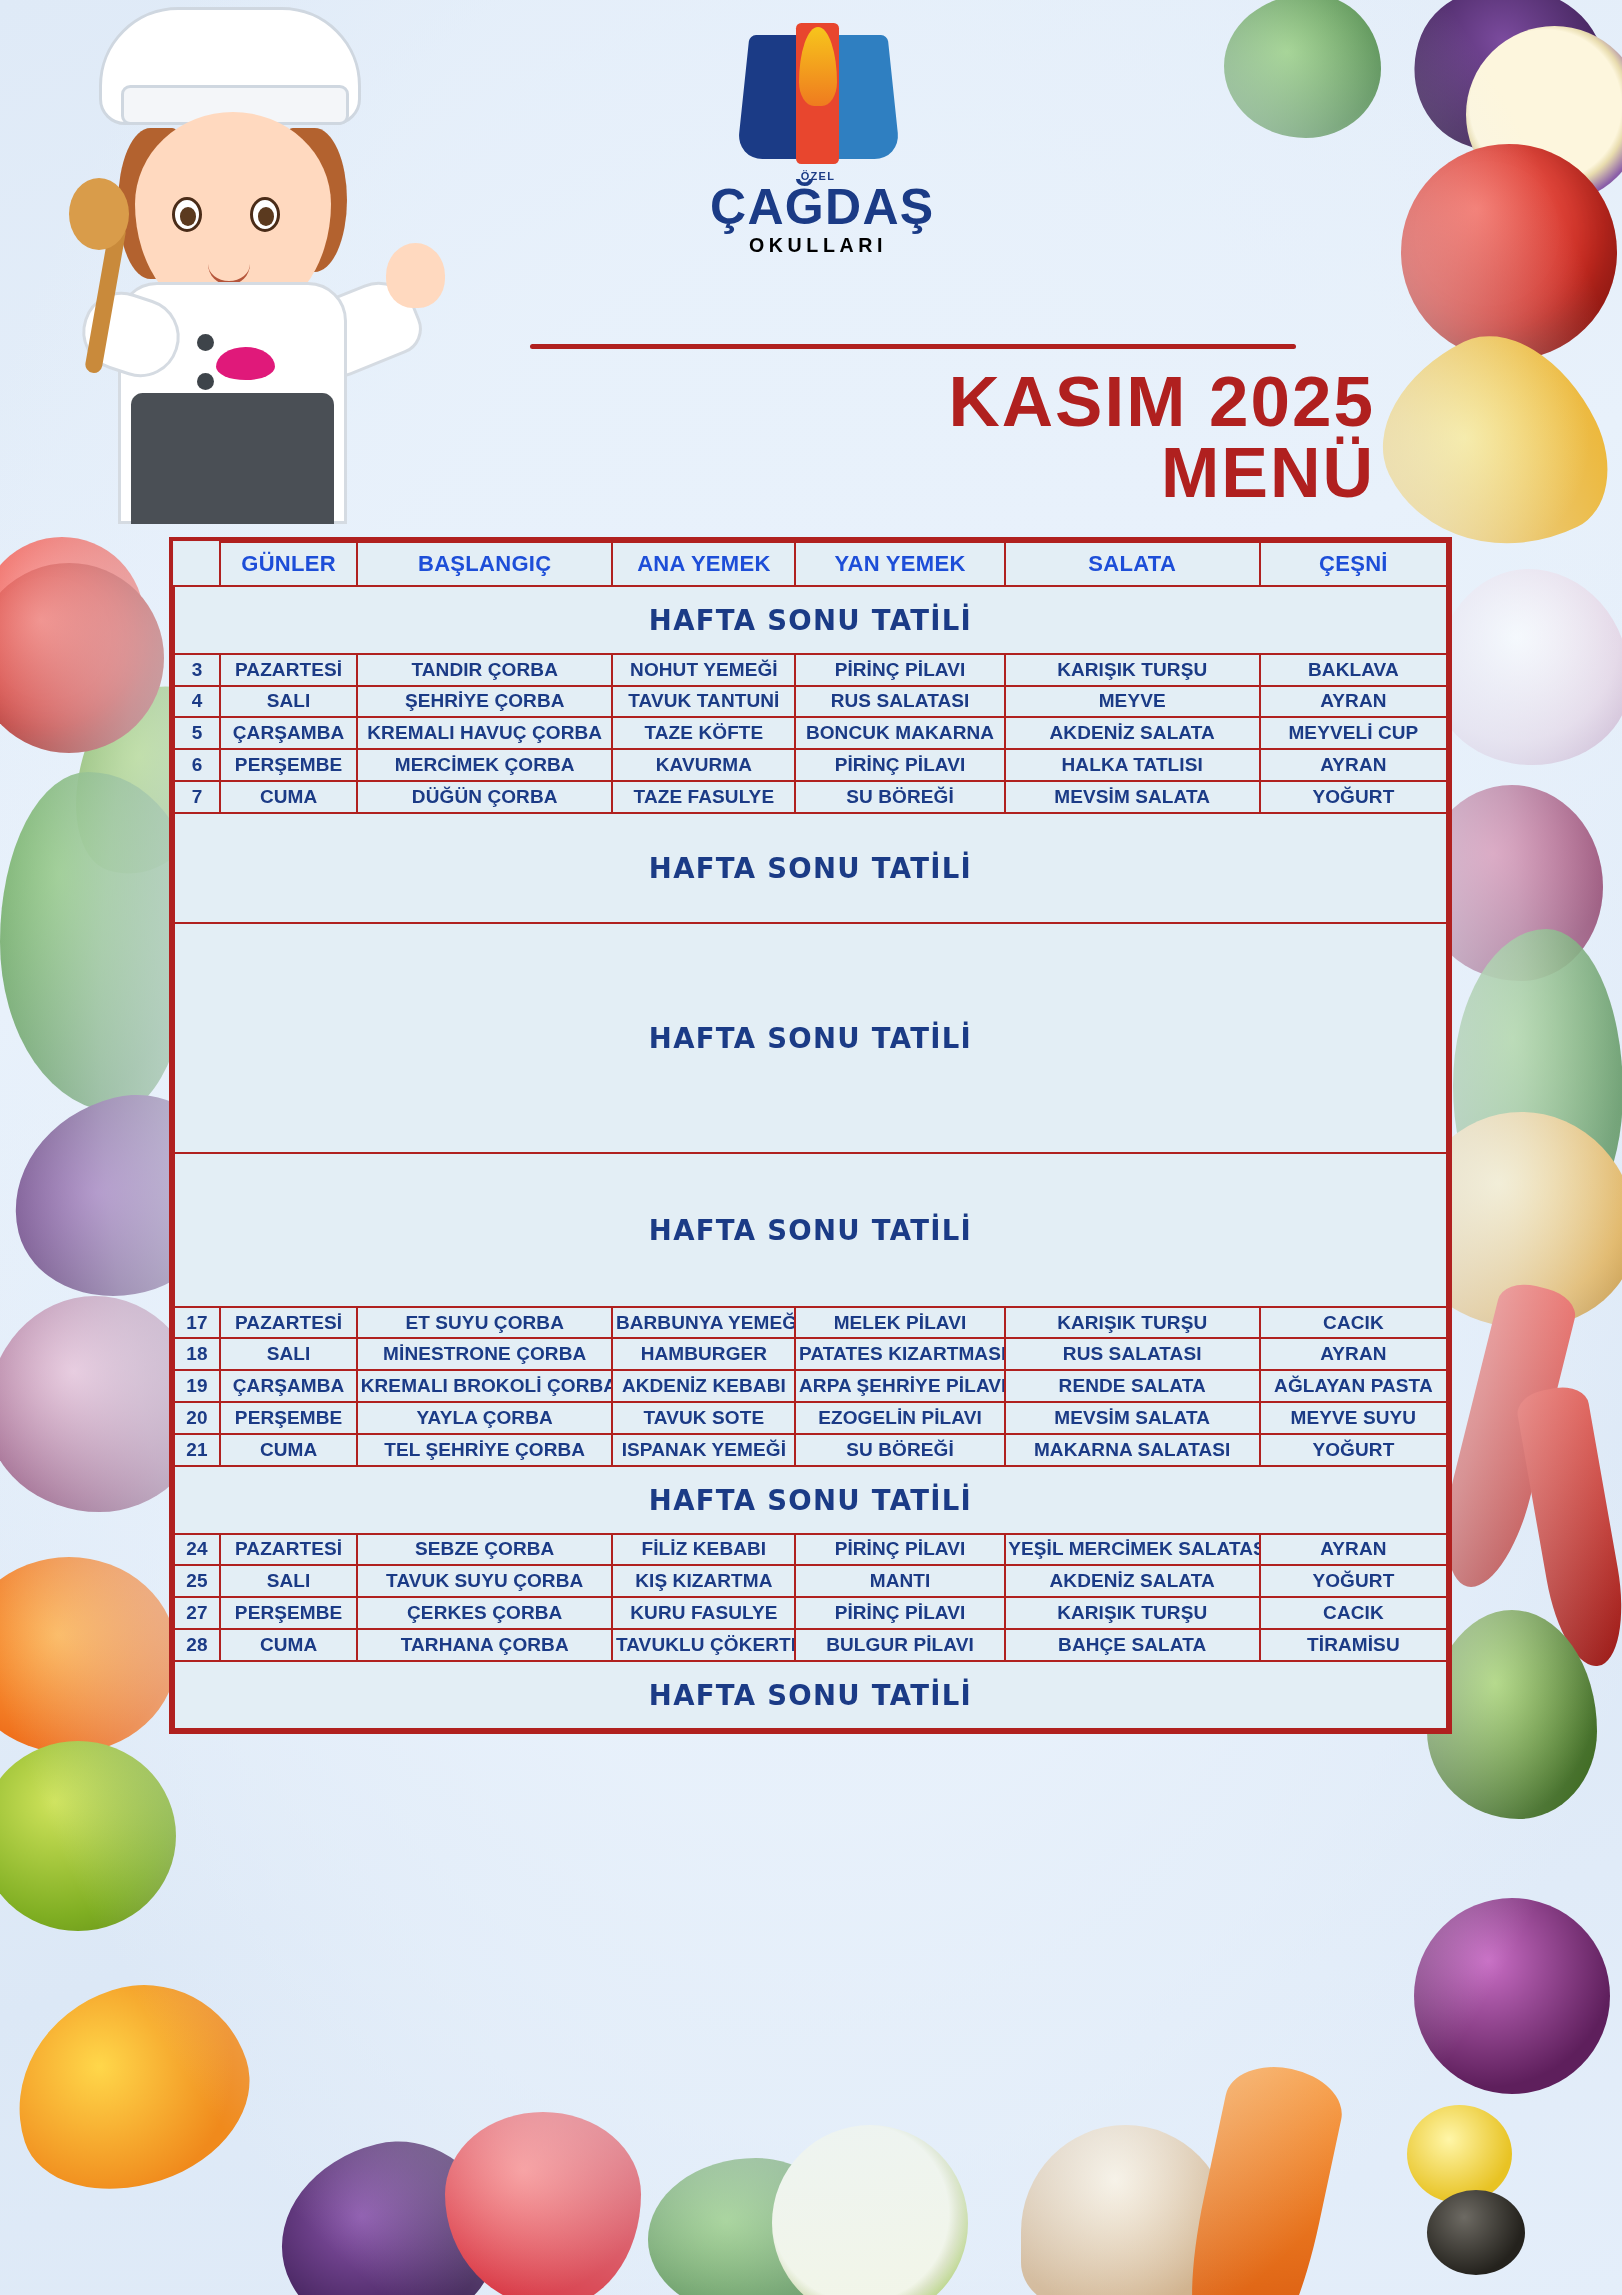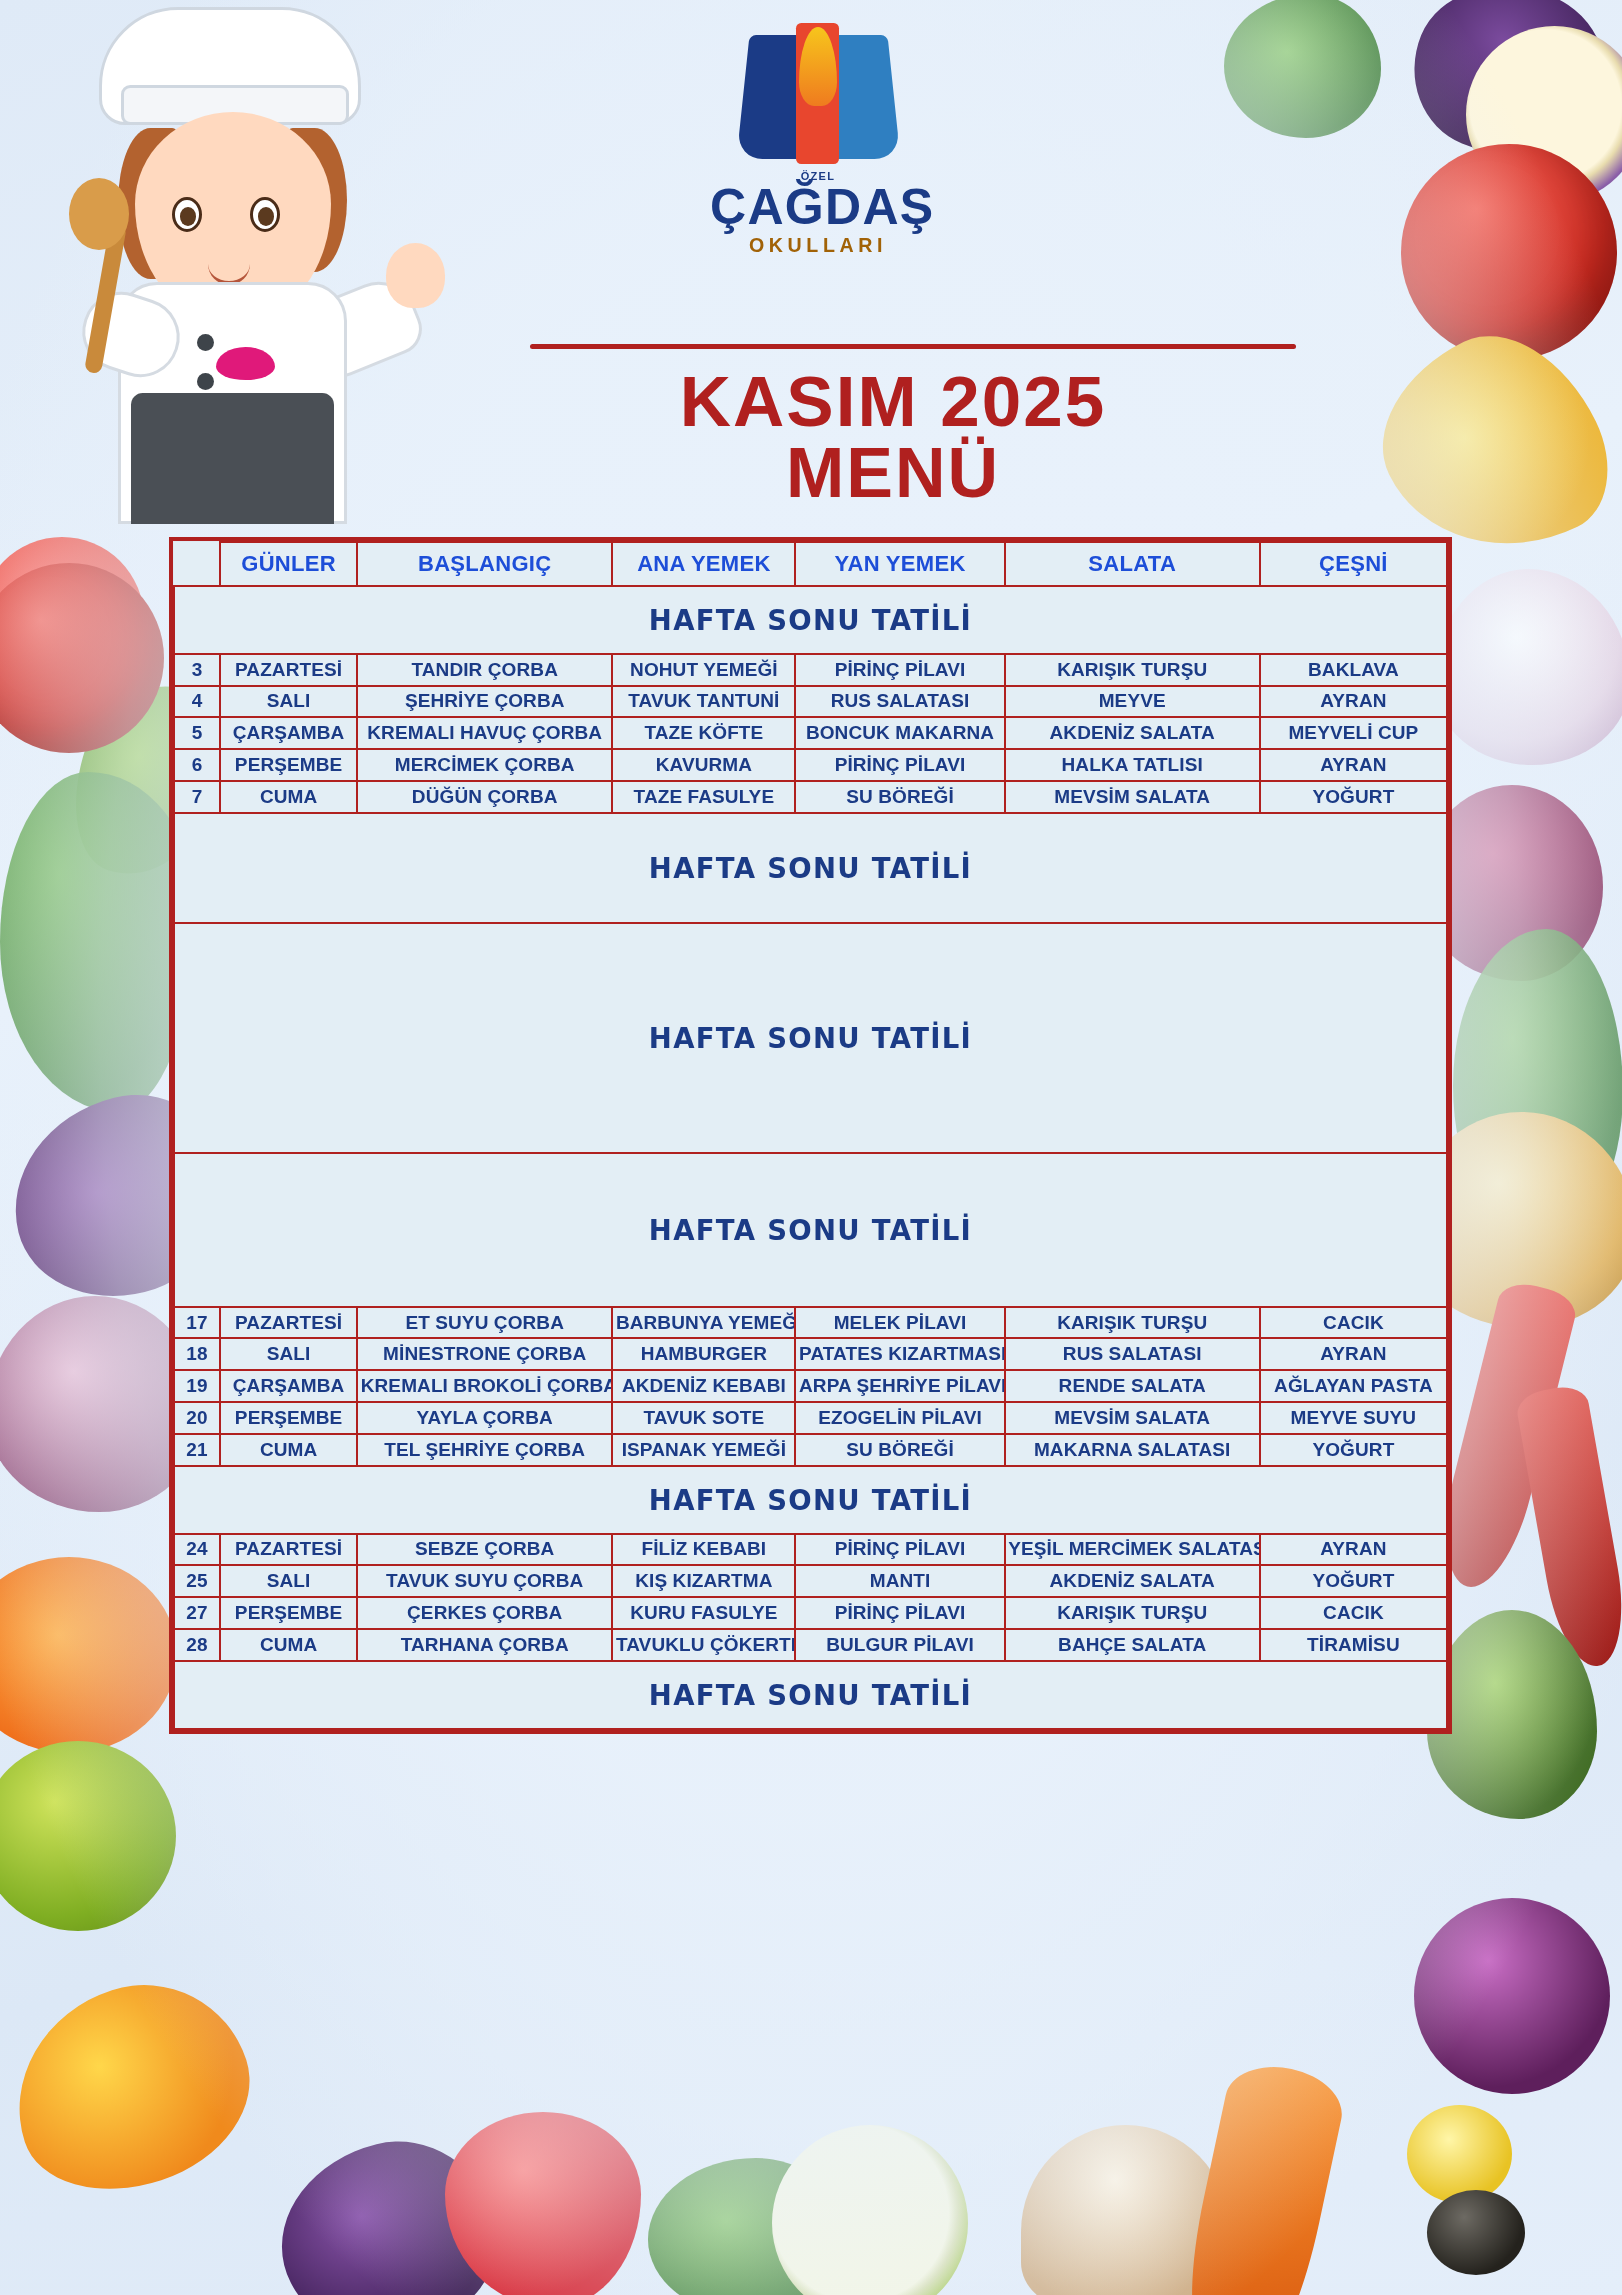--- a/index.html
+++ b/index.html
@@ -81,25 +81,25 @@
 
   
   .logo { position: absolute; left: 710px; top: 23px; width: 216px; text-align: center; }
   .logo-mark { position: relative; width: 164px; height: 144px; margin: 0 auto; }
   .lm-left { position: absolute; left: 6.5px; top: 11.8px; width: 63px; height: 124px; background: #1b3b86; border-radius: 6.5px 0 0 26px; transform: skewX(-6deg); }
   .lm-right { position: absolute; right: 6.5px; top: 11.8px; width: 63px; height: 124px; background: #2f7fc1; border-radius: 0 6.5px 26px 0; transform: skewX(6deg); }
   .lm-mid { position: absolute; left: 60px; top: 0; width: 43px; height: 141px; background: #e8462e; border-radius: 5.2px; }
   .lm-flame { position: absolute; left: 63px; top: 3.9px; width: 38px; height: 79px; background: linear-gradient(180deg, #f7c51c, #ef7b1f); border-radius: 50% 50% 40% 40% / 70% 70% 30% 30%; }
   .logo-ozel { font-size: 11px; font-weight: 700; color: #1b3b86; letter-spacing: 1.3px; margin-top: 2.6px; }
   .logo-name { font-size: 50px; font-weight: 700; color: #1b3b86; letter-spacing: 1.3px; line-height: 1; }
-  .logo-sub { font-size: 19.6px; font-weight: 700; color: #a16207; letter-spacing: 4.6px; margin-top: 2.6px; }
+  .logo-sub { font-size: 19.6px; font-weight: 700; color: #000000; letter-spacing: 4.6px; margin-top: 2.6px; }
 
   
   .title-rule { position: absolute; left: 530px; top: 344px; width: 766px; height: 5.2px; background: #b0201f; border-radius: 2.6px; }
-  .title-block { position: absolute; left: 458px; top: 366px; width: 870px; text-align: center; }
+  .title-block { position: absolute; left: 505px; top: 366px; width: 870px; text-align: right; }
   .title-line1 { font-size: 71px; font-weight: 700; color: #b0201f; letter-spacing: 2px; line-height: 1.02; }
   .title-line2 { font-size: 70px; font-weight: 700; color: #b0201f; letter-spacing: 2px; line-height: 1.02; }
 
   
   .menu-wrap {
     position: absolute;
     left: 169px; top: 537px;
     width: 1283px;
     border: 4.6px solid #b0201f;
     background: #dfeaf2;

